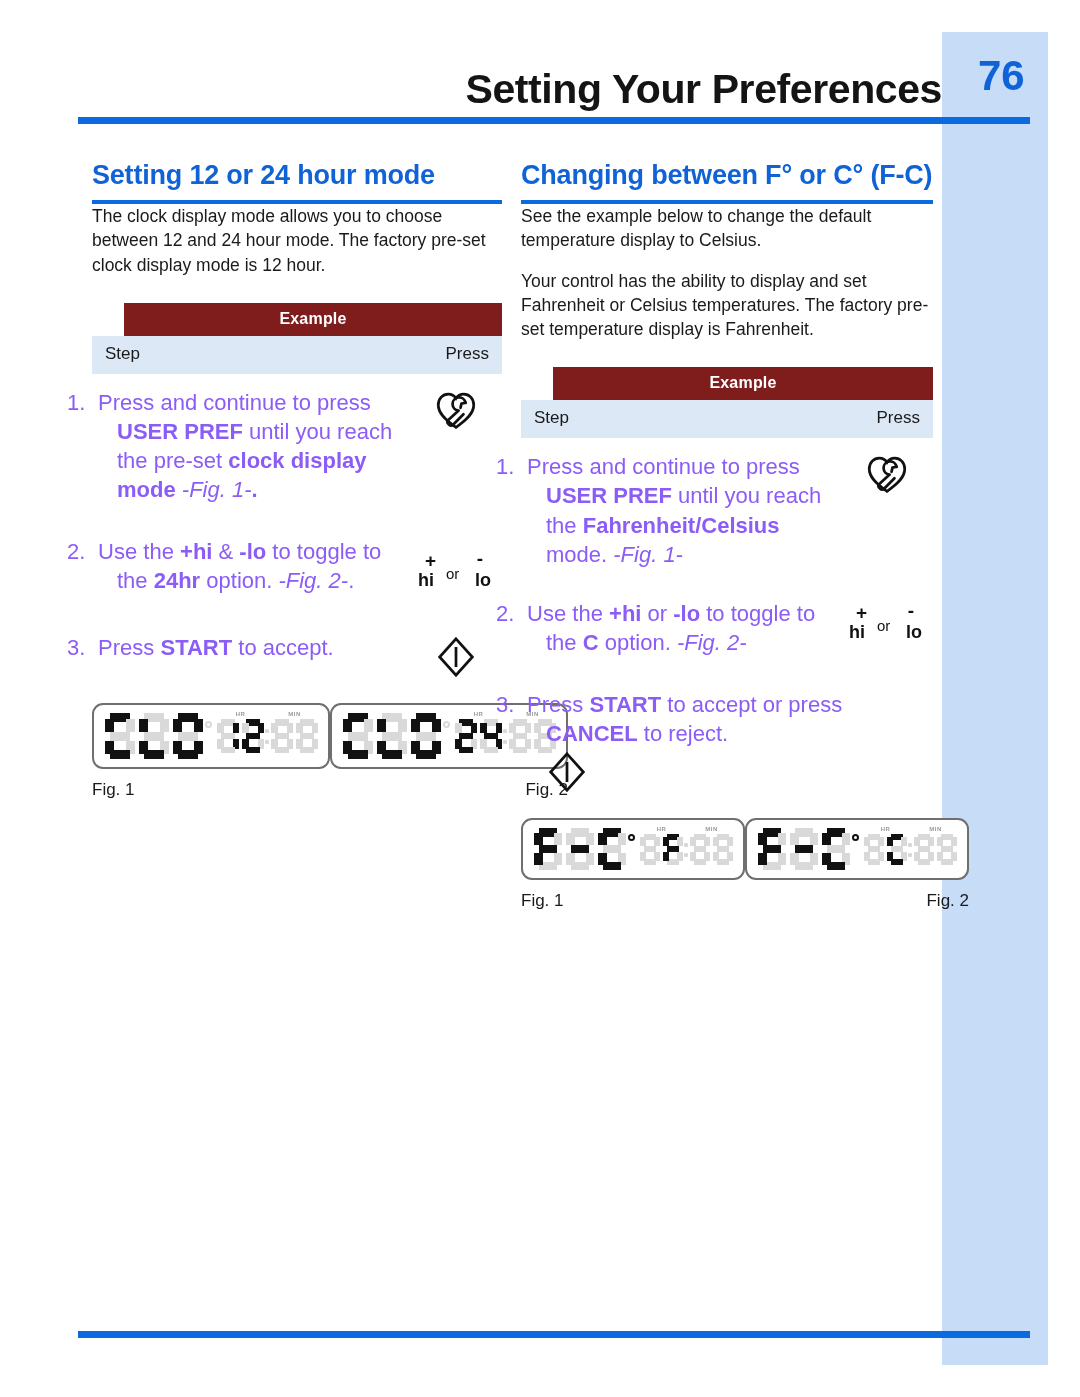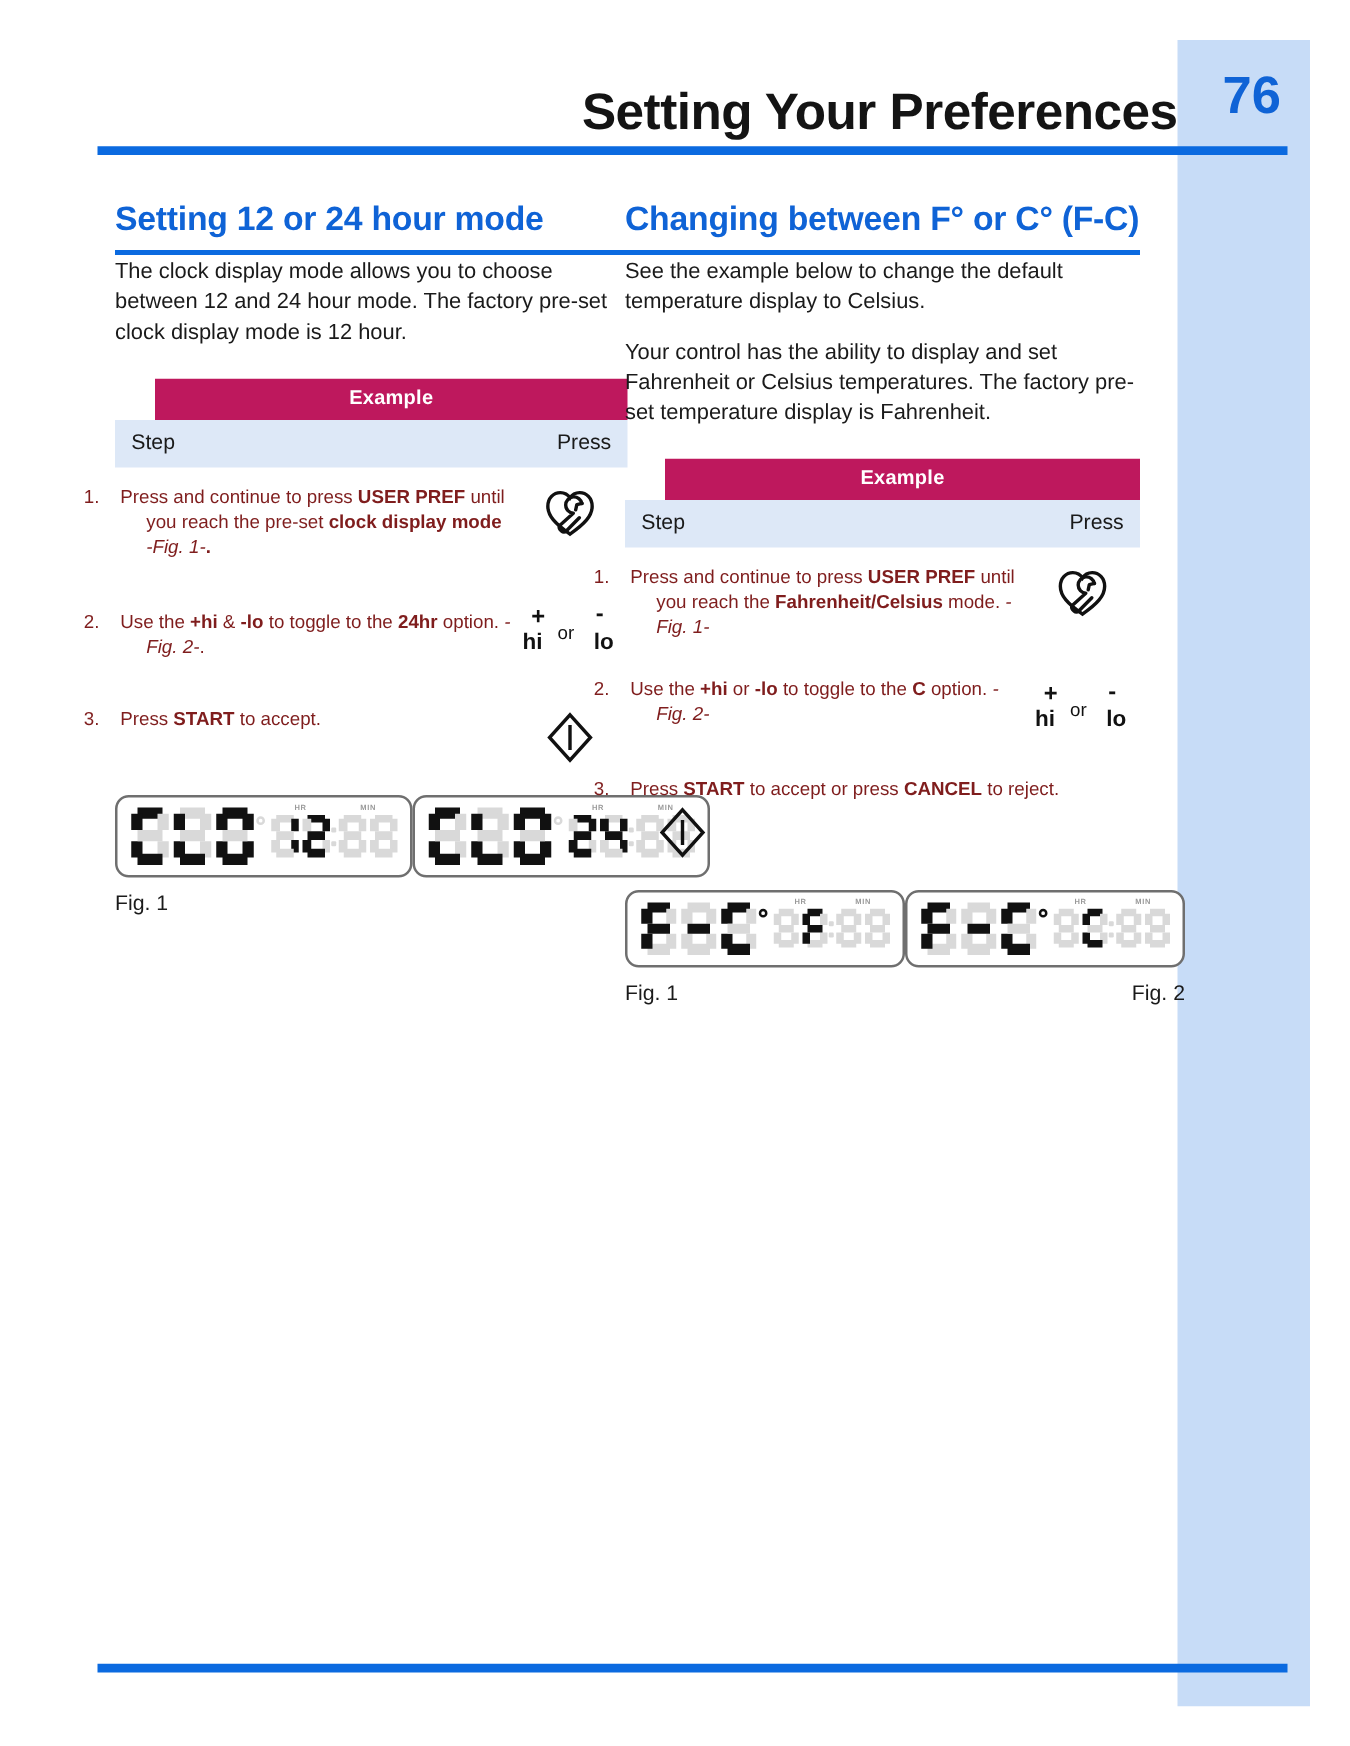--- a/index.html
+++ b/index.html
@@ -35,49 +35,49 @@
   .rule-top{
     position:absolute;left:78px;top:117px;width:952px;height:7px;background:#0b6ae0;
   }
   .rule-bottom{
     position:absolute;left:78px;top:1331px;width:952px;height:7px;background:#0b6ae0;
   }
 
   
   .col{position:absolute;top:160px;}
   .col-left{left:92px;width:410px;}
-  .col-right{left:500px;width:412px;}
+  .col-right{left:521px;width:412px;}
 
   h2.sect{
     margin:0;font-size:27px;font-weight:700;color:#0f63d6;
     line-height:1.16;letter-spacing:-0.2px;
   }
   .sect-rule{height:4px;background:#0b6ae0;margin-top:9px;}
 
   p.body{
     margin:0;font-size:17.5px;line-height:1.38;color:#1a1a1a;
   }
   p.body + p.body{margin-top:16px;}
   .after-rule{margin-top:22px;}
 
   
   .example{margin-top:26px;}
   .ex-head{
-    background:#be185d;color:#ffffff;text-align:center;
+    background:#7f1d1d;color:#ffffff;text-align:center;
     font-size:16px;font-weight:700;padding:7px 0 8px;
     letter-spacing:0.2px;
     margin-left:32px;
   }
   .ex-sub{
     background:#dde8f7;display:flex;justify-content:space-between;
     font-size:17px;color:#1a1a1a;padding:8px 13px 10px 13px;
   }
   .steps{margin-top:14px;}
   .step-row{display:flex;align-items:flex-start;}
-  .step-text{flex:1;font-size:15px;line-height:1.33;color:#7f1d1d;}
+  .step-text{flex:1;font-size:22px;line-height:1.33;color:#8b5cf6;}
   .step-num{display:inline-block;}
   .press-cell{
     width:92px;flex:none;display:flex;align-items:flex-start;
     justify-content:center;padding-top:2px;
   }
   b{font-weight:700;}
   i{font-style:italic;}
 
   
   .step-text{padding-left:25px;text-indent:-25px;}

